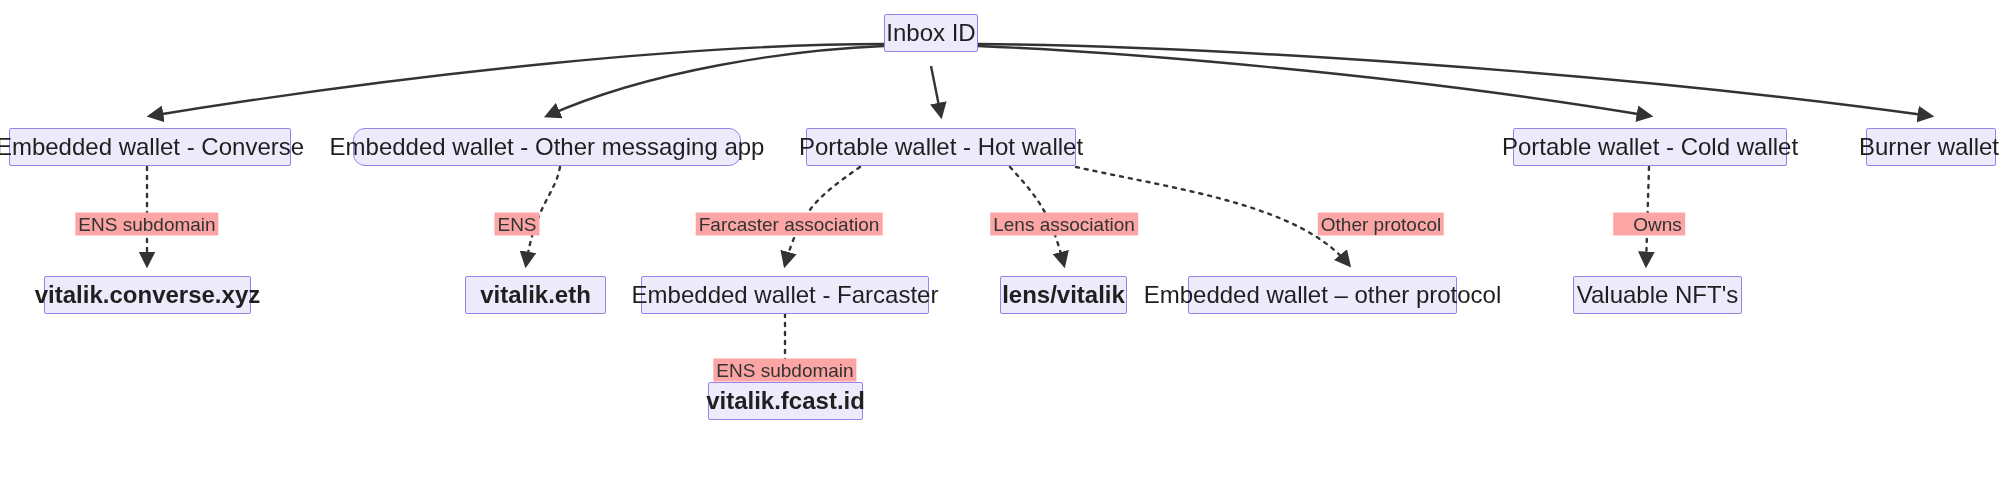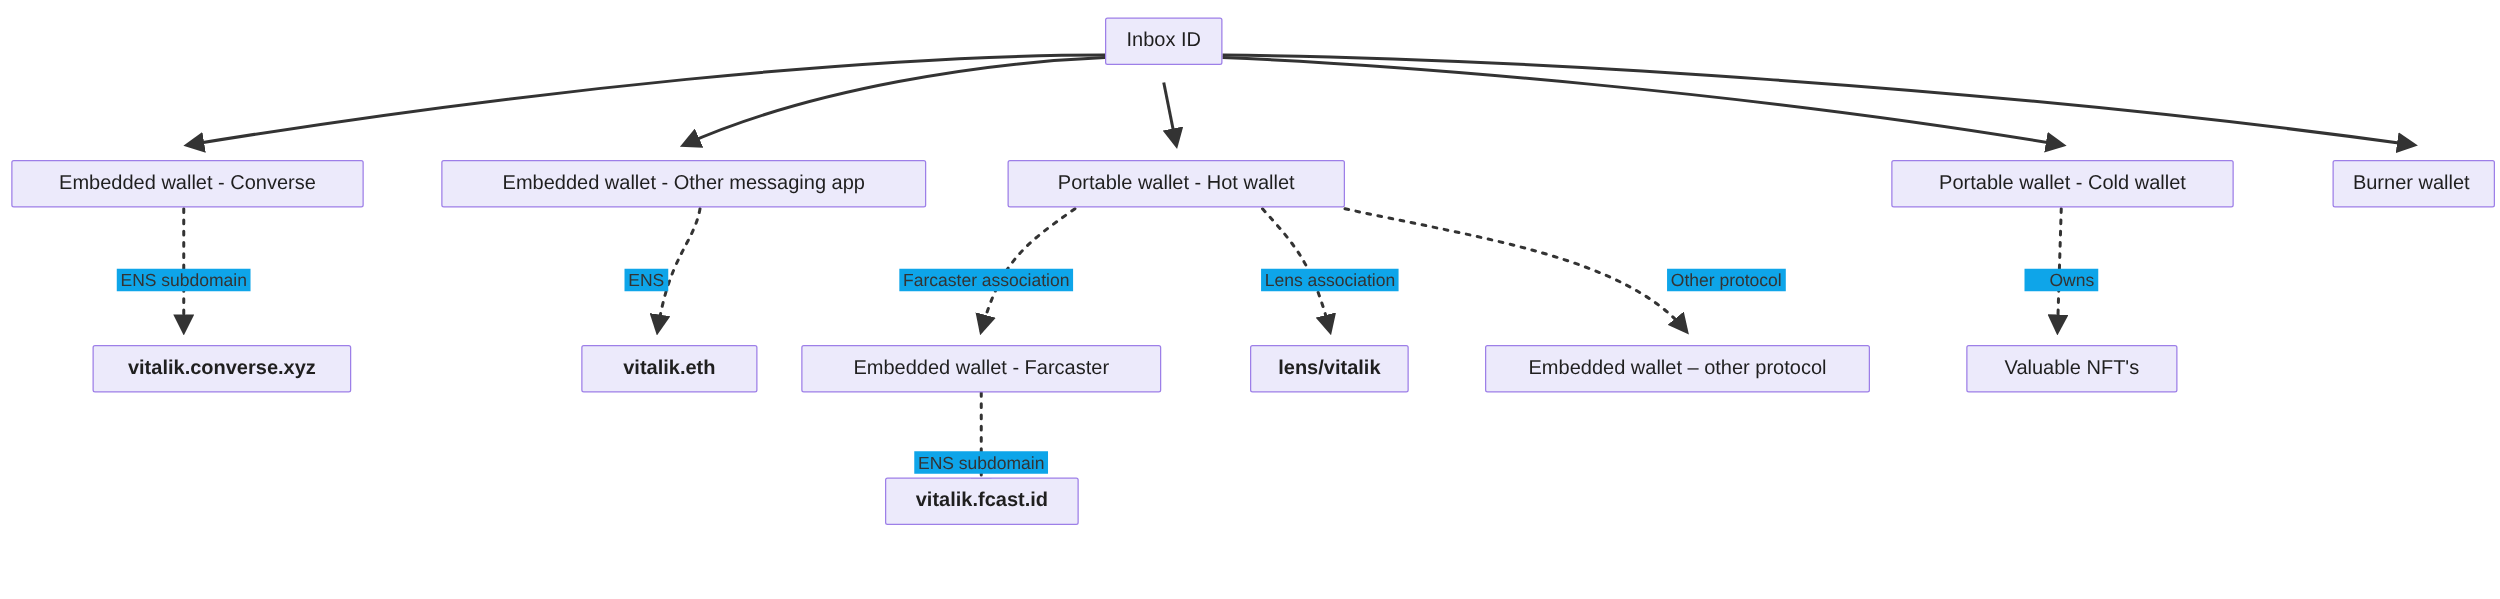--- a/index.html
+++ b/index.html
@@ -3,25 +3,25 @@
 <meta charset="utf-8">
 <style>
   html,body{margin:0;padding:0;background:#ffffff;}
   body{width:2000px;height:479px;overflow:hidden;
        font-family:"Liberation Sans","DejaVu Sans",sans-serif;}
   #canvas{position:relative;width:2000px;height:479px;}
   svg#edges{position:absolute;left:0;top:0;width:2000px;height:479px;pointer-events:none;}
   .node{position:absolute;box-sizing:border-box;
         background:#ECEAFB;border:1.6px solid #9D7FE8;border-radius:2px;
         display:flex;align-items:center;justify-content:center;
-        color:#1f1f1f;font-size:16px;line-height:1;white-space:nowrap;
+        color:#1f1f1f;font-size:24px;line-height:1;white-space:nowrap;
         padding:0 14px;height:38px;}
   .node.bold{font-weight:bold;}
-  .elabel{position:absolute;background:#0ea5e9;color:#333333;
-          font-size:14px;line-height:1;white-space:nowrap;
+  .elabel{position:absolute;background:#fca5a5;color:#333333;
+          font-size:19px;line-height:1;white-space:nowrap;
           padding:2px 3px;transform:translate(-50%,-50%);}
 </style>
 </head>
 <body>
 
 <div id="canvas">
 
   <svg id="edges" viewBox="0 0 2000 479" xmlns="http://www.w3.org/2000/svg">
     <defs>
       <marker id="arrow" viewBox="0 0 10 10" refX="8" refY="5" markerWidth="7" markerHeight="7" orient="auto-start-reverse">
@@ -46,45 +46,45 @@
     </g>
   </svg>
 
   <div id="nodes">
       <div class="node" style="left: 884px; top: 14px; width: 94px;">
         <span>Inbox ID</span>
       </div>
       <div class="node" style="left: 9px; top: 128px; width: 282px;">
         <span>Embedded wallet - Converse</span>
       </div>
-      <div class="node" style="left: 353px; top: 128px; width: 388px;">
+      <div class="node" style="left: 353px; top: 128px; width: 388px; border-radius: 12px;">
         <span>Embedded wallet - Other messaging app</span>
       </div>
       <div class="node" style="left: 806px; top: 128px; width: 270px;">
         <span>Portable wallet - Hot wallet</span>
       </div>
       <div class="node" style="left: 1513px; top: 128px; width: 274px;">
         <span>Portable wallet - Cold wallet</span>
       </div>
       <div class="node" style="left: 1866px; top: 128px; width: 130px; padding-left: 10px;">
         <span>Burner wallet</span>
       </div>
-      <div class="node bold" style="left: 44px; top: 276px; width: 207px; margin-left: 30px;">
+      <div class="node bold" style="left: 44px; top: 276px; width: 207px;">
         <span>vitalik.converse.xyz</span>
       </div>
       <div class="node bold" style="left: 465px; top: 276px; width: 141px;">
         <span>vitalik.eth</span>
       </div>
       <div class="node" style="left: 641px; top: 276px; width: 288px;">
         <span>Embedded wallet - Farcaster</span>
       </div>
       <div class="node bold" style="left: 1000px; top: 276px; width: 127px; text-align: right;">
         <span>lens/vitalik</span>
       </div>
-      <div class="node" style="left: 1188px; top: 276px; width: 308px; align-items: center;">
+      <div class="node" style="left: 1188px; top: 276px; width: 269px; align-items: center;">
         <span>Embedded wallet – other protocol</span>
       </div>
       <div class="node" style="left: 1573px; top: 276px; width: 169px;">
         <span>Valuable NFT's</span>
       </div>
       <div class="node bold" style="left: 708px; top: 382px; width: 155px;">
         <span>vitalik.fcast.id</span>
       </div>
     </div>
   <div id="labels">

